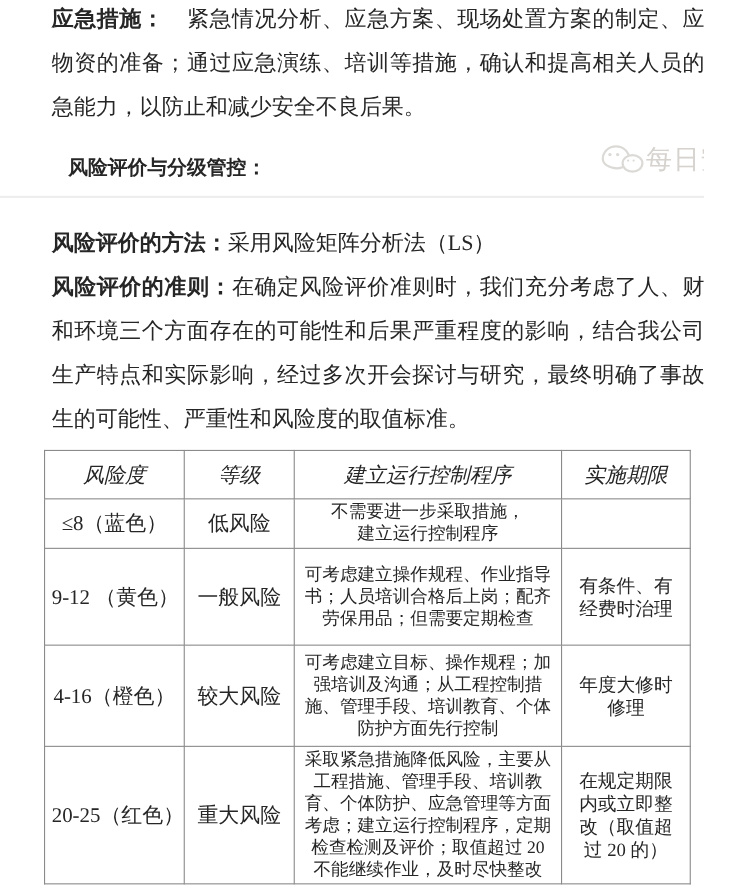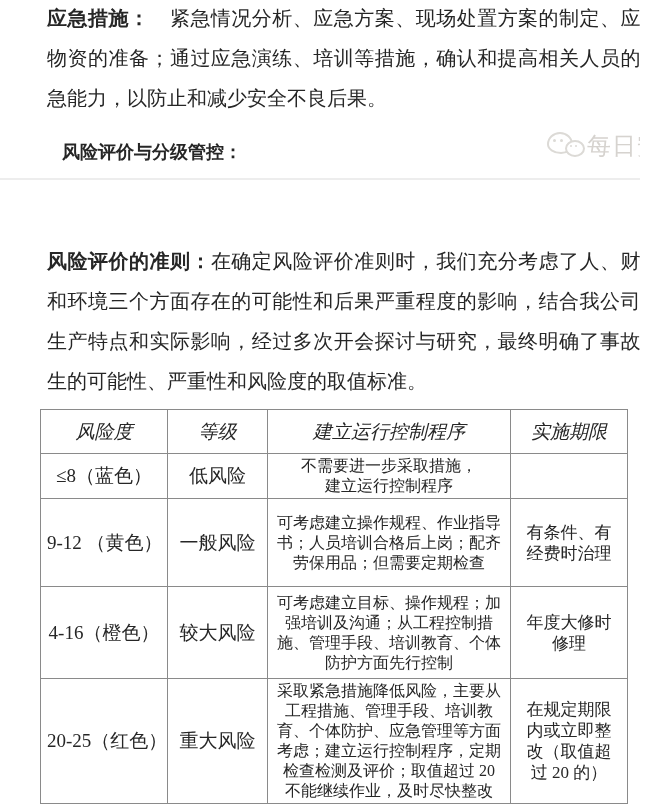--- a/index.html
+++ b/index.html
@@ -119,20 +119,21 @@
       <span class="wm-eye e2"></span>
       <span class="wm-bubble-small"></span>
       <span class="wm-eye e3"></span>
       <span class="wm-eye e4"></span>
     </span>
     <span class="wm-text">每日安全</span>
   </div>
 
   <div class="divider"></div>
 
+  <p class="para method-line"><span class="lbl">风险评价的方法：</span><span>采用风险矩阵分析法（LS）</span></p>
 
   <p class="para criteria-para"><span class="lbl">风险评价的准则：</span><span>在确定风险评价准则时，我们充分考虑了人、财产和环境三个方面存在的可能性和后果严重程度的影响，结合我公司的生产特点和实际影响，经过多次开会探讨与研究，最终明确了事故发生的可能性、严重性和风险度的取值标准。</span></p>
 
   <table class="risk">
     <colgroup>
       <col style="width:127px">
       <col style="width:100px">
       <col style="width:243px">
       <col style="width:117px">
     </colgroup>

